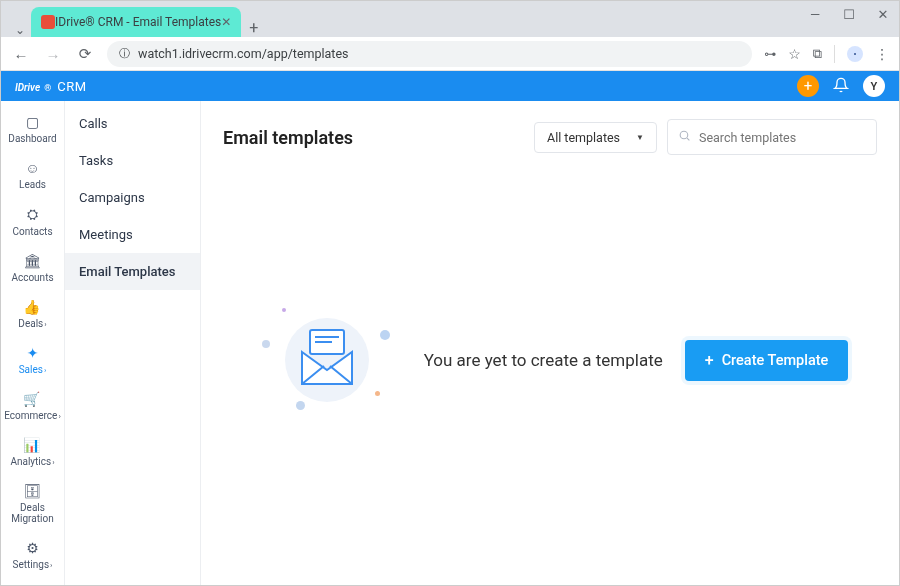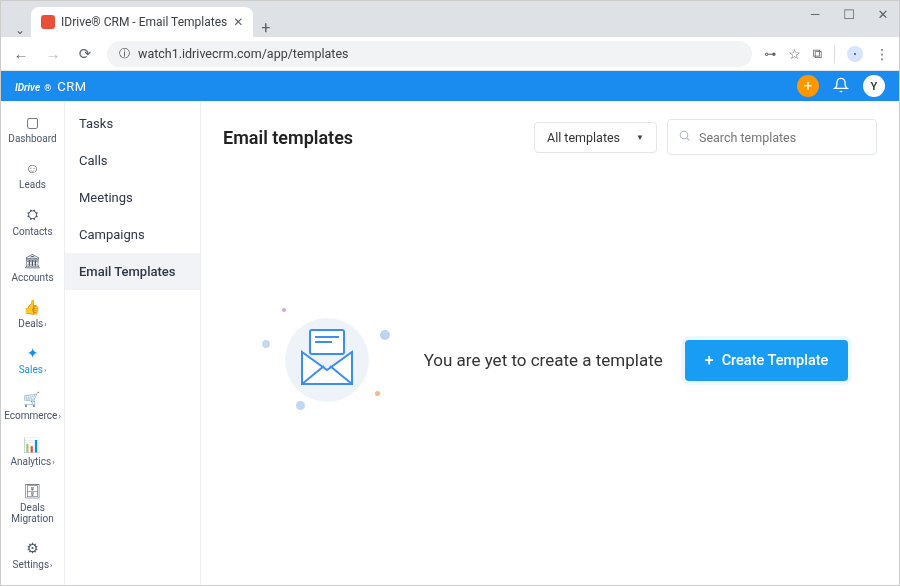--- a/index.html
+++ b/index.html
@@ -1,20 +1,20 @@
 <!DOCTYPE html>
 <html><head>
 <meta charset="utf-8">
 <style>
   * { box-sizing: border-box; margin: 0; padding: 0; font-family: -apple-system, BlinkMacSystemFont, "Segoe UI", Roboto, Arial, sans-serif; }
   body { width: 900px; height: 586px; background: #fff; overflow: hidden; position: relative; border: 1px solid #ccc; }
 
   
   .br-tabbar { height: 36px; background: #dee1e6; display: flex; align-items: flex-end; padding: 0 8px; }
-  .br-tab { display: flex; align-items: center; height: 30px; background: #ffffff; border-radius: 8px 8px 0 0; padding: 0 10px; min-width: 170px; font-size: 12px; color: #3c4043; gap: 6px; }
+  .br-tab { display: flex; align-items: center; height: 30px; background: #5eead4; border-radius: 8px 8px 0 0; padding: 0 10px; min-width: 170px; font-size: 12px; color: #3c4043; }
   .br-tab .favicon { width: 14px; height: 14px; border-radius: 3px; background: #e94e3a; display: inline-block; }
   .br-tab .title { flex: 1; white-space: nowrap; overflow: hidden; text-overflow: ellipsis; }
   .br-tab .close { font-size: 12px; color: #5f6368; cursor: pointer; }
   .br-tabbar .chev { padding: 0 6px; color: #5f6368; font-size: 12px; }
   .br-tabbar .newtab { padding: 0 8px; color: #5f6368; font-size: 16px; }
   .br-winctl { position: absolute; right: 6px; top: 6px; display: flex; gap: 14px; color: #5f6368; font-size: 13px; }
   .br-winctl span { width: 20px; text-align: center; cursor: pointer; }
 
   .br-toolbar { height: 34px; background: #fff; border-bottom: 1px solid #e3e3e3; display: flex; align-items: center; padding: 0 10px; gap: 12px; }
   .br-toolbar .navbtn { color: #5f6368; font-size: 15px; width: 20px; text-align: center; cursor: pointer; }
@@ -168,24 +168,24 @@
     </div>
     <div class="nav1-item">
       <span class="ic">⚙</span>
       <span>Settings</span><span class="caret">›</span>
     </div>
     <div class="nav1-spacer"></div>
     <div class="nav1-footer">© IDrive Inc.</div>
   </div>
 
   <div class="nav2">
+    <div class="nav2-item">Calls</div>
     <div class="nav2-item">Tasks</div>
-    <div class="nav2-item">Calls</div>
+    <div class="nav2-item">Campaigns</div>
     <div class="nav2-item">Meetings</div>
-    <div class="nav2-item">Campaigns</div>
     <div class="nav2-item active">Email Templates</div>
   </div>
 
   <div class="content">
     <div class="content-hd">
       <div class="content-title">Email templates</div>
       <div class="hd-controls">
         <div class="filter-dd">
           <span>All templates</span>
           <span class="car">▼</span>

